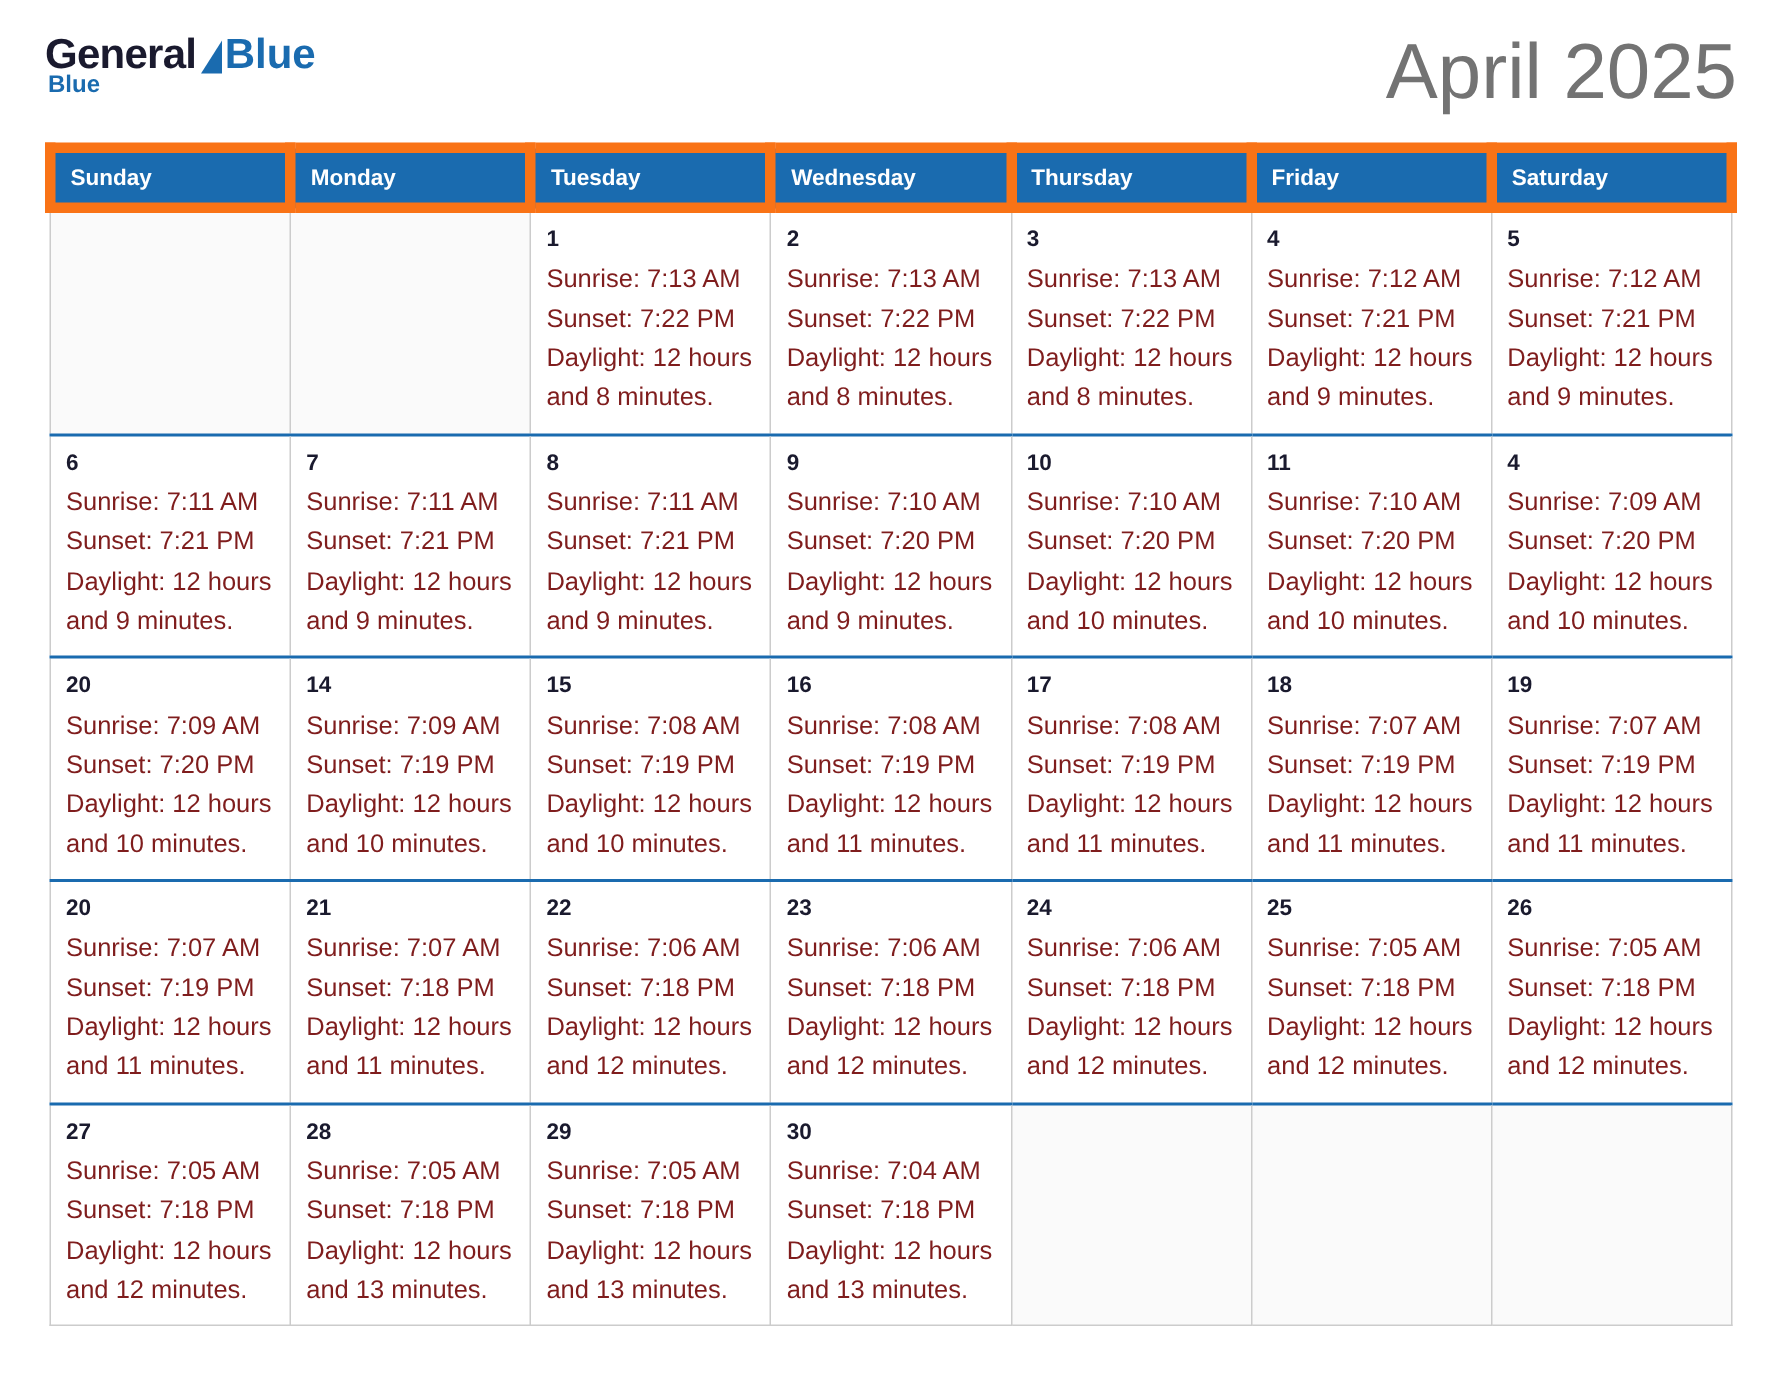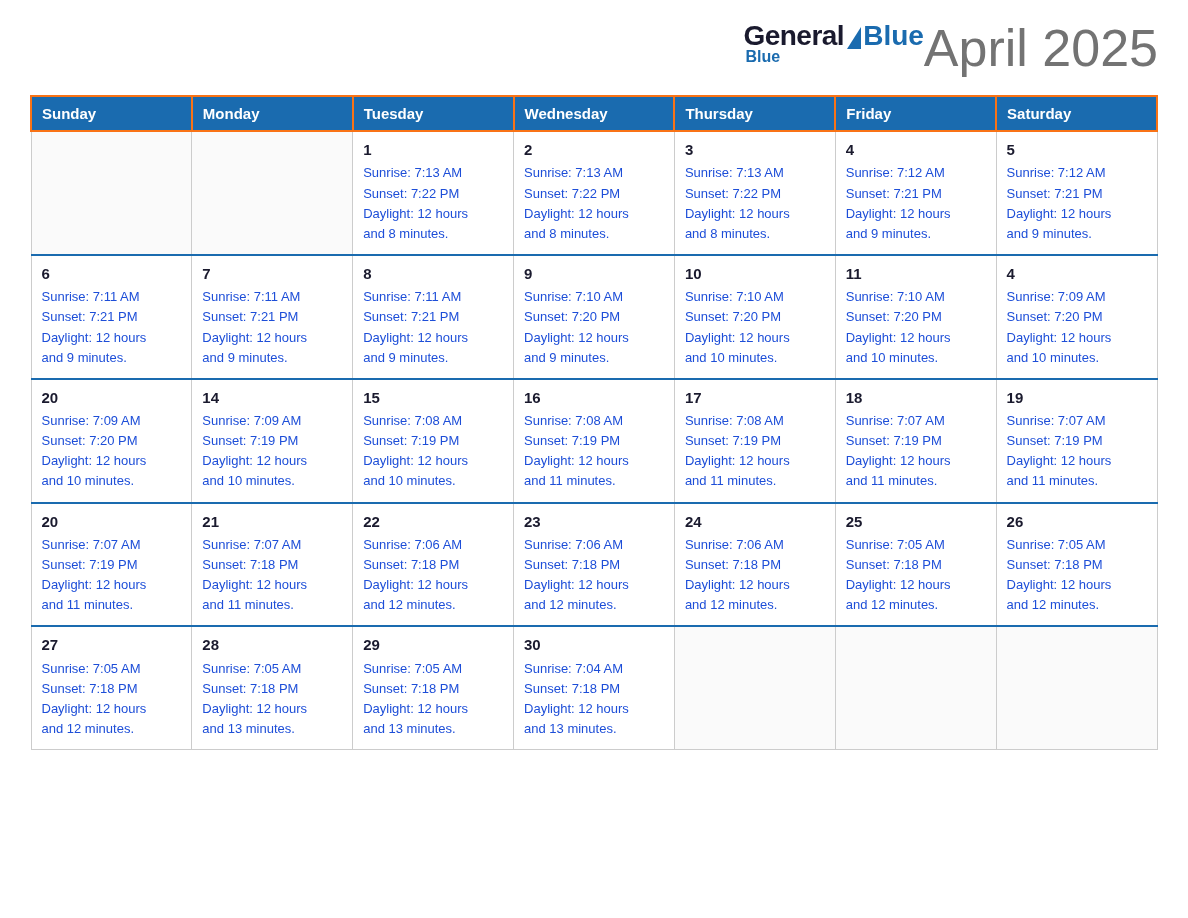--- a/index.html
+++ b/index.html
@@ -6,21 +6,21 @@
     body {
       font-family: Arial, sans-serif;
       background: #ffffff;
       color: #222;
       width: 1188px;
       min-height: 918px;
       padding: 20px 30px;
     }
     .header {
       display: flex;
-      justify-content: flex-end;
+      justify-content: space-between;
       align-items: flex-start;
       margin-bottom: 18px;
     }
     .logo {
       display: flex;
       flex-direction: column;
       align-items: flex-start;
     }
     .logo-top {
       display: flex;
@@ -72,41 +72,41 @@
       width: 100%;
       border-collapse: collapse;
     }
     .calendar thead tr th {
       background-color: #1a6baf;
       color: #ffffff;
       font-size: 15px;
       font-weight: bold;
       padding: 8px 10px;
       text-align: left;
-      border: 2px solid #f97316;
+      border: 7px solid #f97316;
     }
     .calendar tbody tr td {
       vertical-align: top;
       padding: 6px 10px 10px 10px;
       border: 1px solid #cccccc;
       font-size: 12.5px;
       line-height: 1.55;
       width: 14.28%;
       min-height: 90px;
     }
     .calendar tbody tr td .day-num {
       font-size: 15px;
       font-weight: bold;
       color: #1a1a2e;
       display: block;
       margin-bottom: 2px;
     }
     .calendar tbody tr td .day-info {
-      font-size: 13px;
-      color: #1d4ed8;
+      font-size: 17px;
+      color: #7f1d1d;
     }
     .calendar tbody tr td.empty {
       background: #fafafa;
     }
     .row-divider td {
       border-top: 2px solid #1a6baf !important;
     }
   </style>
 </head>
 <body>

